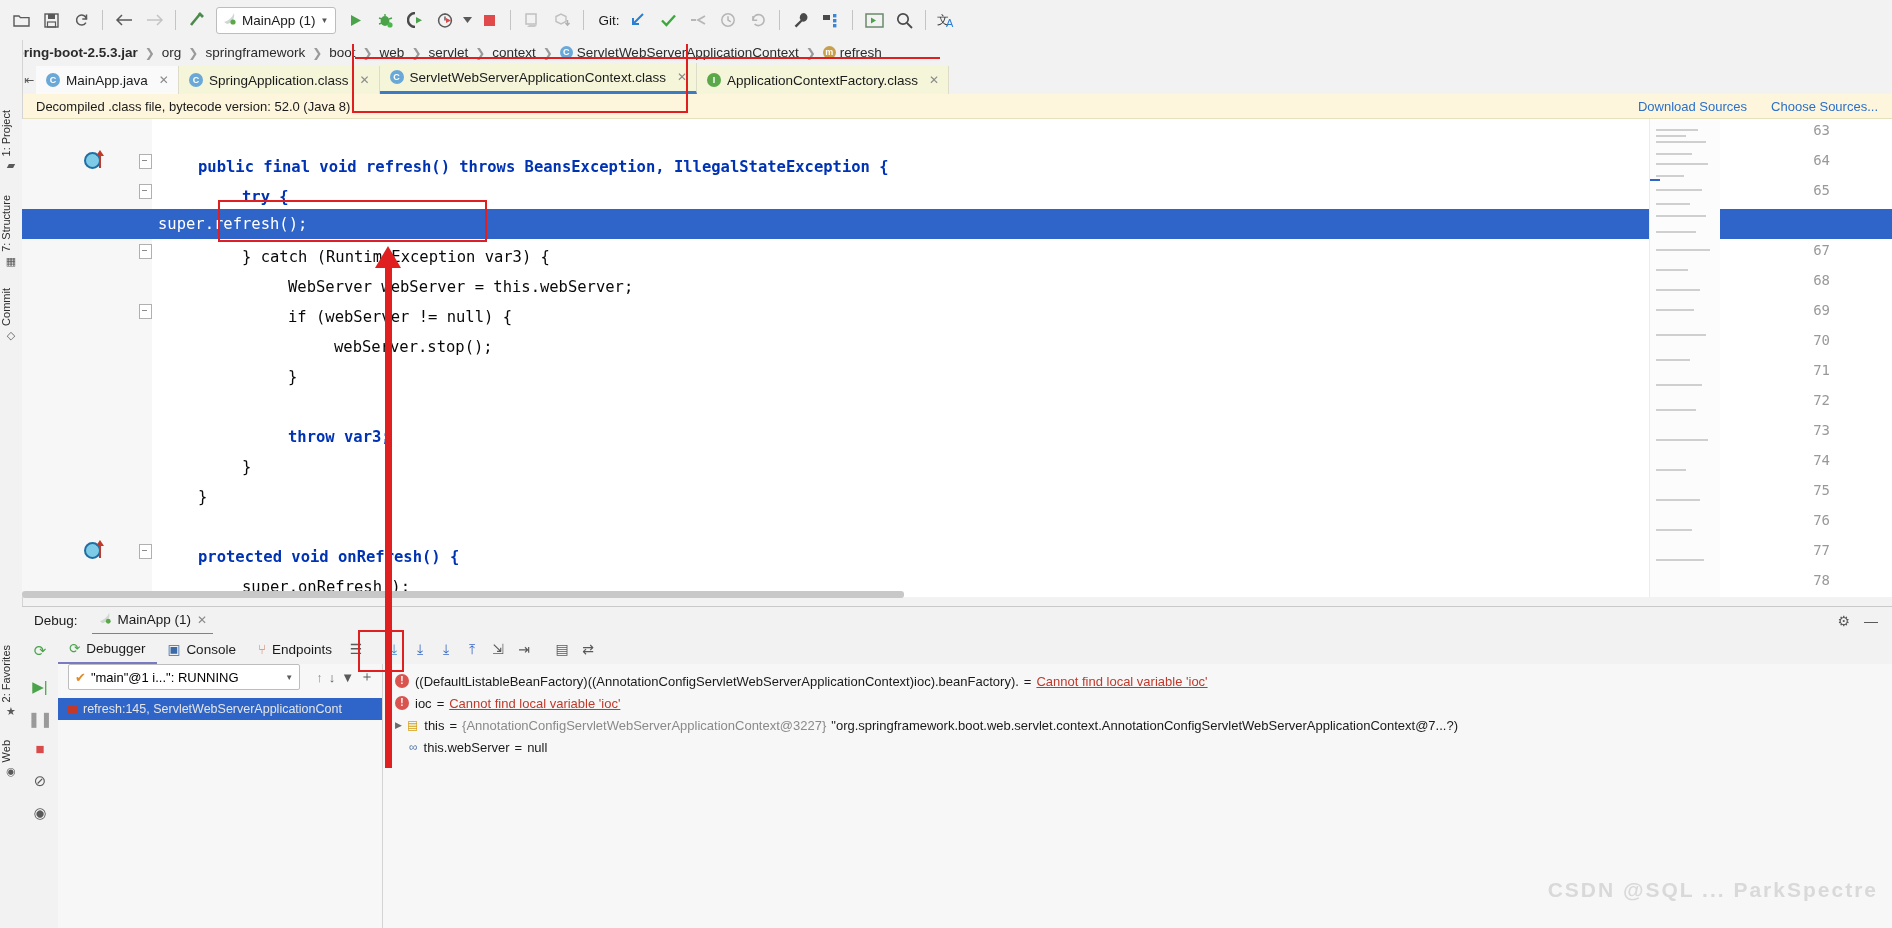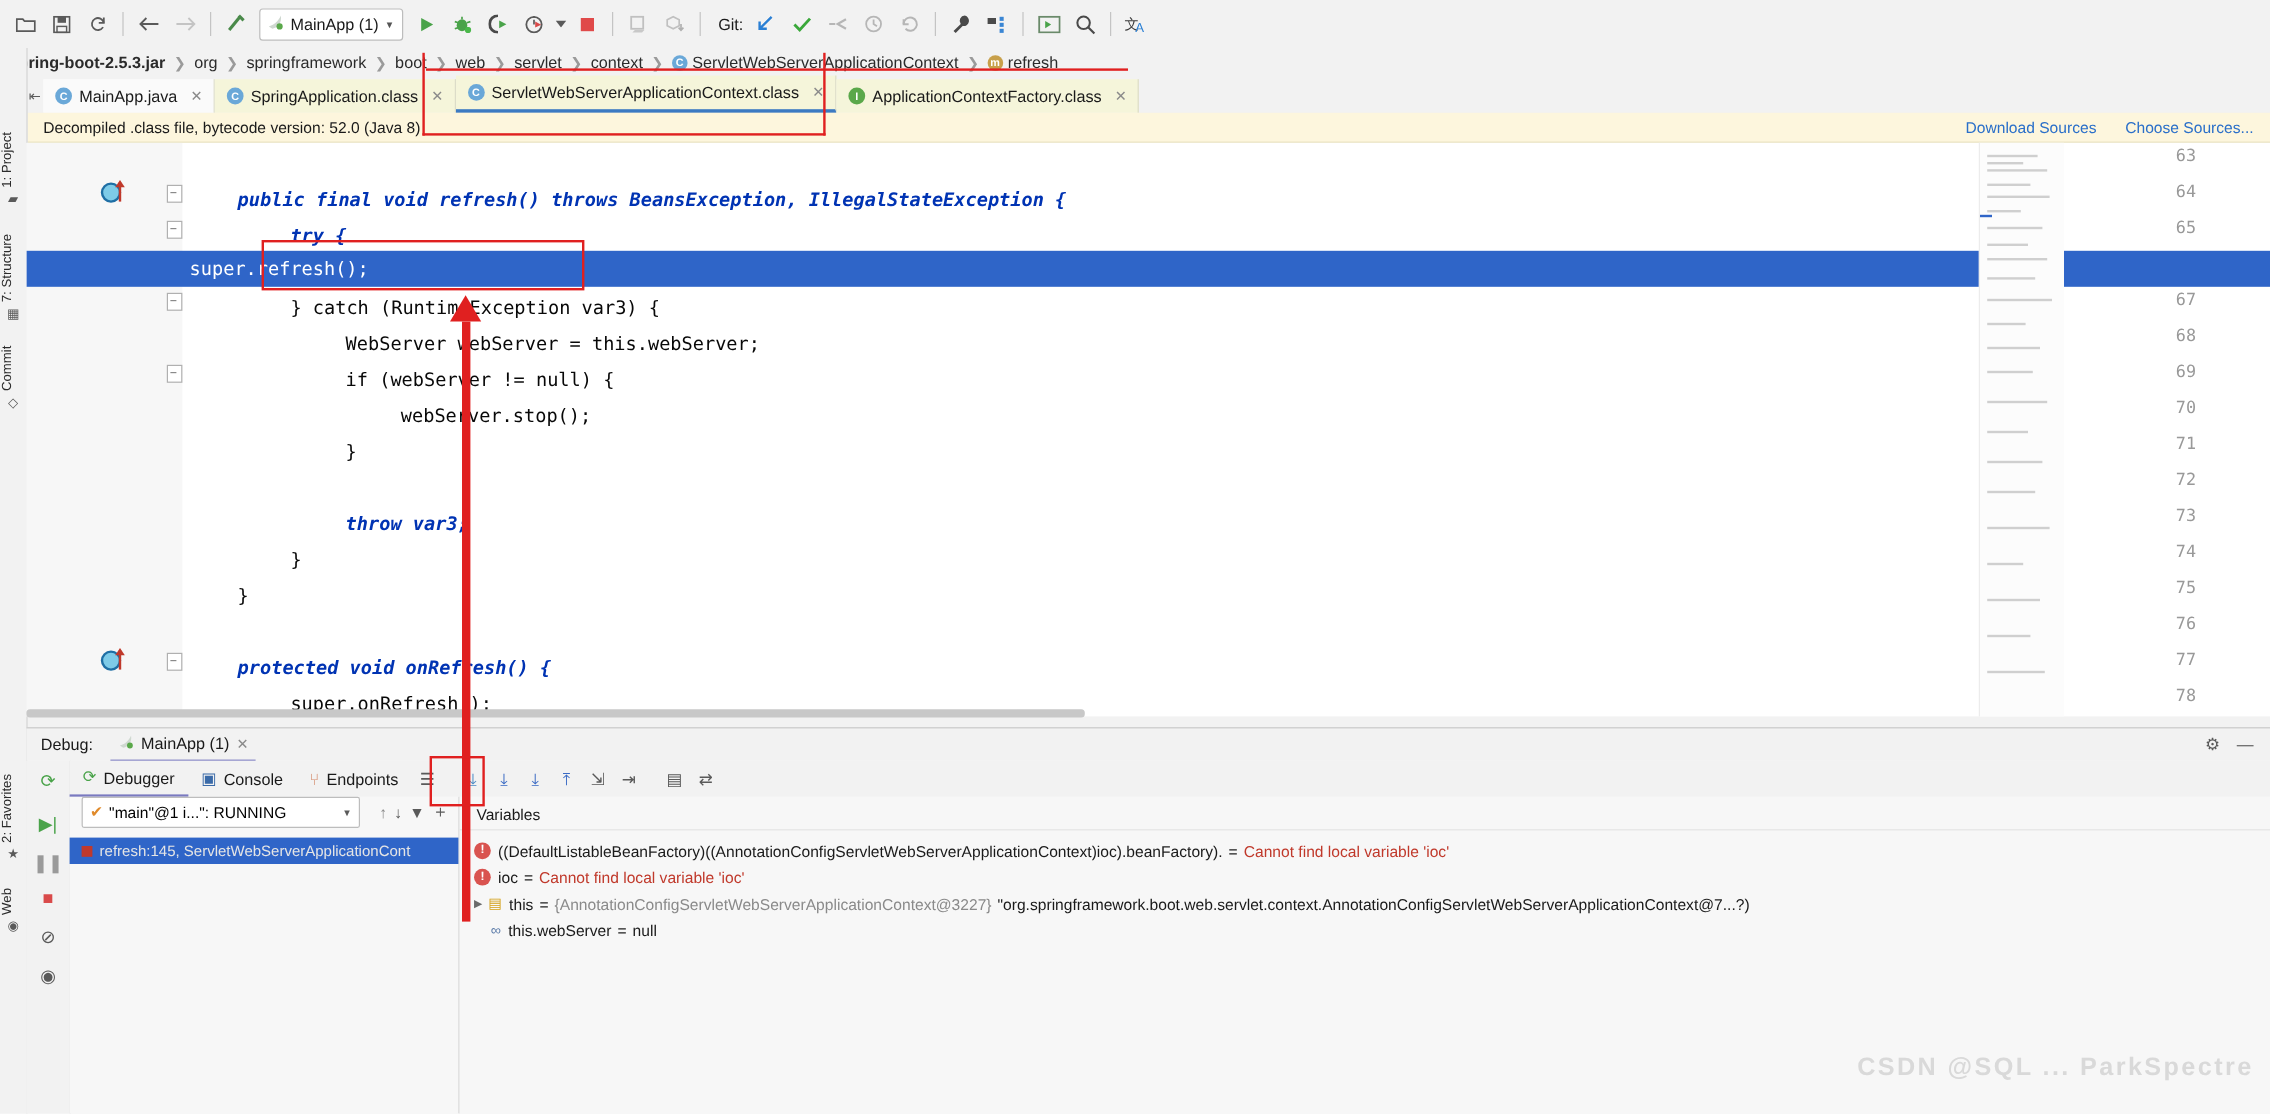--- a/index.html
+++ b/index.html
@@ -57,21 +57,21 @@
   .vico{font-size:11px;color:#5a5a5a;margin-top:3px;}
 
   
   .editor{position:absolute;left:22px;top:119px;width:1870px;height:478px;background:#fff;overflow:hidden;}
   .gutter{position:absolute;left:0;top:0;width:130px;height:478px;background:#f7f7f7;border-right:0;}
   .gutter-line{position:absolute;right:62px;font-size:14px;color:#999;
     font-family:"DejaVu Sans Mono","Liberation Mono",monospace;text-align:right;width:40px;}
   .code{position:absolute;left:130px;top:0;right:0;height:478px;
     font-family:"DejaVu Sans Mono","Liberation Mono",monospace;font-size:15.5px;white-space:pre;}
   .cl{position:absolute;left:0;height:30px;line-height:30px;}
-  .kw{color:#0033b3;font-weight:bold;font-style:italic;}
+  .kw{color:#0033b3;font-weight:bold;}
   .pl{color:#080808;}
   .hl-row{position:absolute;left:0;width:1870px;height:30px;background:#2f65c8;}
   .hl-row .ctxt{position:absolute;left:130px;line-height:30px;color:#fff;
     font-family:"DejaVu Sans Mono","Liberation Mono",monospace;font-size:15.5px;white-space:pre;}
   .fold{position:absolute;width:11px;height:13px;border:1px solid #b0b0b0;background:#fff;}
   .fold:after{content:"";position:absolute;left:2px;top:5px;width:5px;height:1px;background:#8a8a8a;}
   .bpico{position:absolute;width:13px;height:13px;border-radius:50%;background:#7ecbe8;border:2px solid #1f6fa5;}
   .uparrow{position:absolute;width:2px;height:16px;background:#c0392b;}
   .uparrow:before{content:"";position:absolute;left:-3px;top:-2px;border-left:4px solid transparent;
     border-right:4px solid transparent;border-bottom:6px solid #c0392b;}
@@ -113,21 +113,21 @@
   .frow{height:22px;display:flex;align-items:center;padding-left:10px;font-size:12.5px;white-space:nowrap;overflow:hidden;}
   .frow.sel{background:#2f65c8;color:#e5e5e5;}
   .frow.ital{color:#2a6a2a;font-style:italic;}
   .fdot{width:9px;height:9px;background:#c0392b;margin-right:6px;flex:none;}
 
   .varscol{position:absolute;left:361px;top:30px;width:1509px;height:264px;background:#f7f7f7;}
   .varscol .hd{font-size:13px;color:#1a1a1a;padding:7px 0 5px 14px;border-bottom:1px solid #e4e4e4;}
   .vrow{height:22px;display:flex;align-items:center;padding-left:12px;font-size:13px;white-space:nowrap;}
   .errico{width:14px;height:14px;border-radius:50%;background:#d9534f;color:#fff;font-size:10px;
     line-height:14px;text-align:center;margin-right:6px;font-weight:bold;flex:none;}
-  .vred{color:#c0392b;}
+  .vred{color:#c0392b;text-decoration:underline;}
   .vgray{color:#8a8a8a;}
   .vblk{color:#1a1a1a;}
   .vtri{color:#6a6a6a;font-size:9px;margin-right:5px;}
   .vlist{color:#d4a017;font-size:12px;margin-right:6px;}
   .voo{color:#5a7aa8;font-size:12px;margin-right:6px;}
 
   .watermark{position:absolute;right:14px;bottom:26px;font-size:21px;color:#d9d9d9;
     font-weight:bold;letter-spacing:2px;pointer-events:none;}
 
   
@@ -533,21 +533,20 @@
         <span style="color:#5a5a5a;font-size:14px;padding-right:8px">＋</span>
       </div>
       <div style="height:8px"></div>
       <div class="frow sel">
         <span class="fdot"></span>
         <span>refresh:145, ServletWebServerApplicationCont</span>
       </div>
     </div>
 
     <div class="varscol">
-      <div class="hd">Variables</div>
       <div style="height:6px"></div>
       <div class="vrow">
         <span class="errico">!</span>
         <span class="vblk">((DefaultListableBeanFactory)((AnnotationConfigServletWebServerApplicationContext)ioc).beanFactory).</span>
         <span class="vblk" style="margin:0 5px">=</span>
         <span class="vred">Cannot find local variable 'ioc'</span>
       </div>
       <div class="vrow">
         <span class="errico">!</span>
         <span class="vblk">ioc</span>

